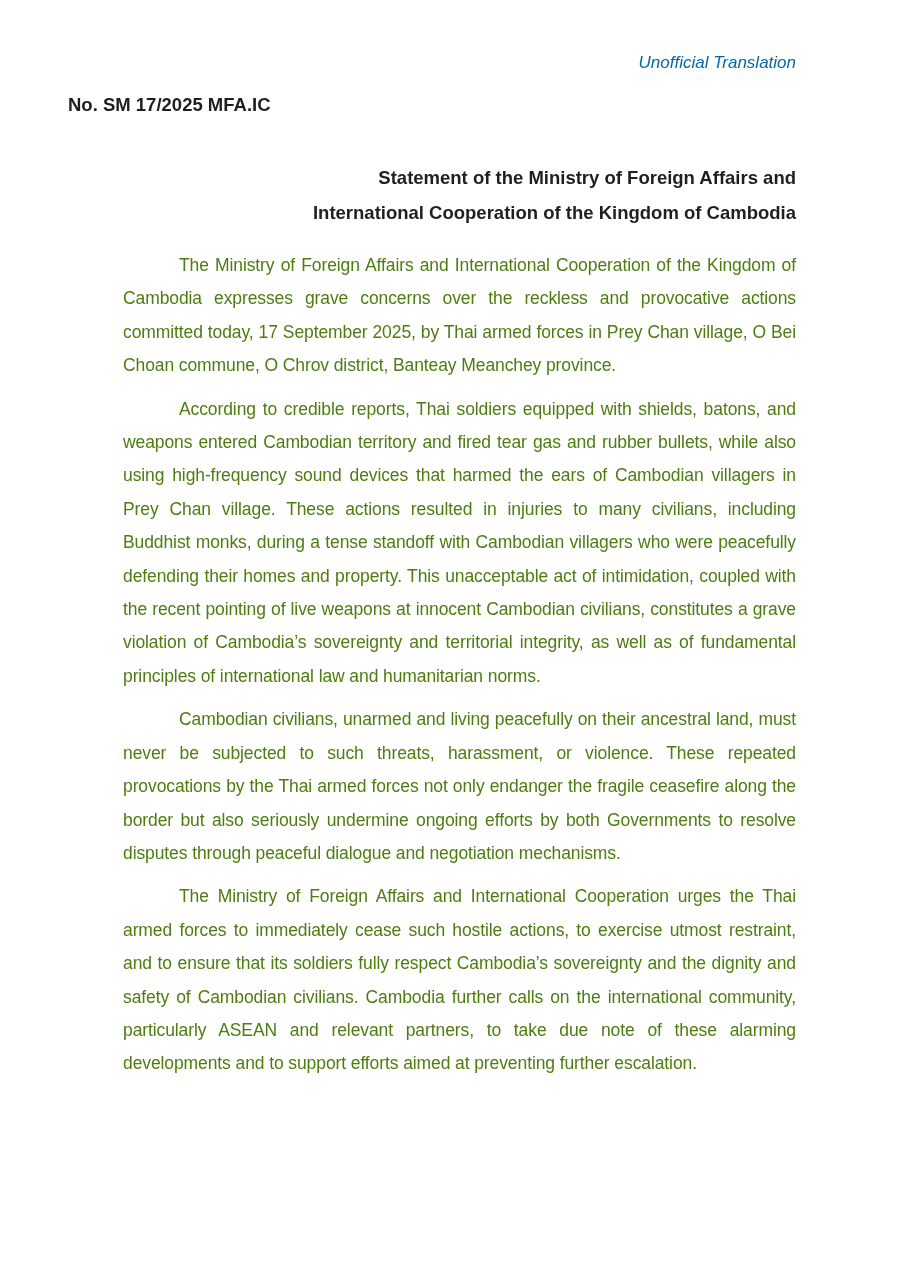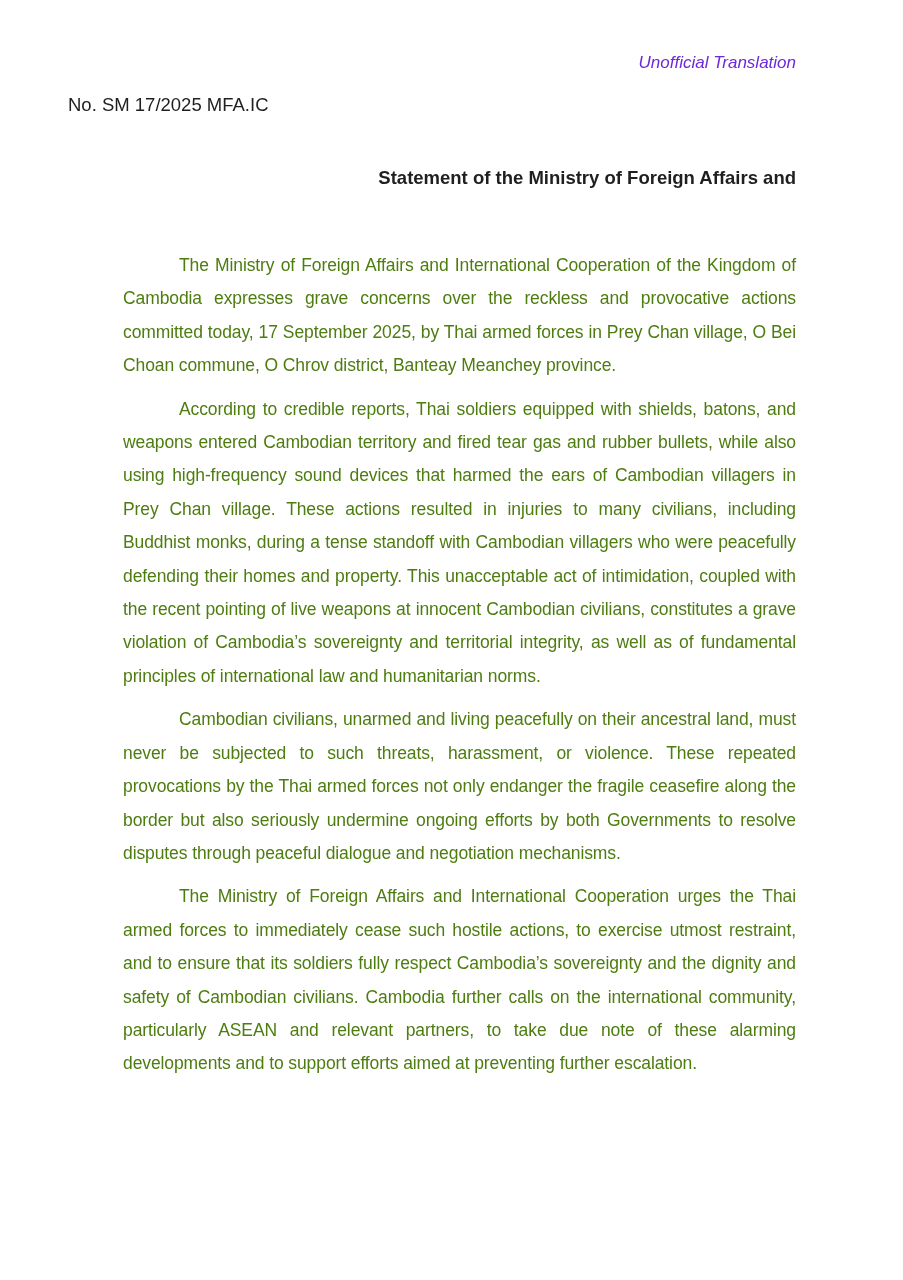--- a/index.html
+++ b/index.html
@@ -16,28 +16,28 @@
     font-family: "Liberation Sans", sans-serif;
     box-sizing: border-box;
     overflow: hidden;
   }
   .translation-note {
     position: absolute;
     top: 53px;
     right: 107px;
     font-size: 17px;
     font-style: italic;
-    color: #6d28d9;
+    color: #0369a1;
   }
   .ref-number {
     position: absolute;
     top: 94px;
     left: 68px;
     font-size: 18.5px;
-    font-weight: normal;
+    font-weight: bold;
     color: #1f1f1f;
   }
   .doc-title {
     position: absolute;
     top: 160px;
     left: 123px;
     width: 673px;
     margin: 0;
     text-align: right;
     font-size: 18.5px;
@@ -68,20 +68,21 @@
 <body>
 
 <div class="page">
 
   <div class="translation-note">Unofficial Translation</div>
 
   <div class="ref-number">No. SM 17/2025 MFA.IC</div>
 
   <h1 class="doc-title">
     <span class="title-line">Statement of the Ministry of Foreign Affairs and</span>
+    <span class="title-line">International Cooperation of the Kingdom of Cambodia</span>
   </h1>
 
   <div class="doc-body">
     <p>The Ministry of Foreign Affairs and International Cooperation of the Kingdom of Cambodia expresses grave concerns over the reckless and provocative actions committed today, 17 September 2025, by Thai armed forces in Prey Chan village, O Bei Choan commune, O Chrov district, Banteay Meanchey province.</p>
     <p>According to credible reports, Thai soldiers equipped with shields, batons, and weapons entered Cambodian territory and fired tear gas and rubber bullets, while also using high-frequency sound devices that harmed the ears of Cambodian villagers in Prey Chan village. These actions resulted in injuries to many civilians, including Buddhist monks, during a tense standoff with Cambodian villagers who were peacefully defending their homes and property. This unacceptable act of intimidation, coupled with the recent pointing of live weapons at innocent Cambodian civilians, constitutes a grave violation of Cambodia’s sovereignty and territorial integrity, as well as of fundamental principles of international law and humanitarian norms.</p>
     <p>Cambodian civilians, unarmed and living peacefully on their ancestral land, must never be subjected to such threats, harassment, or violence. These repeated provocations by the Thai armed forces not only endanger the fragile ceasefire along the border but also seriously undermine ongoing efforts by both Governments to resolve disputes through peaceful dialogue and negotiation mechanisms.</p>
     <p>The Ministry of Foreign Affairs and International Cooperation urges the Thai armed forces to immediately cease such hostile actions, to exercise utmost restraint, and to ensure that its soldiers fully respect Cambodia’s sovereignty and the dignity and safety of Cambodian civilians. Cambodia further calls on the international community, particularly ASEAN and relevant partners, to take due note of these alarming developments and to support efforts aimed at preventing further escalation.</p>
   </div>
 
 </div>

